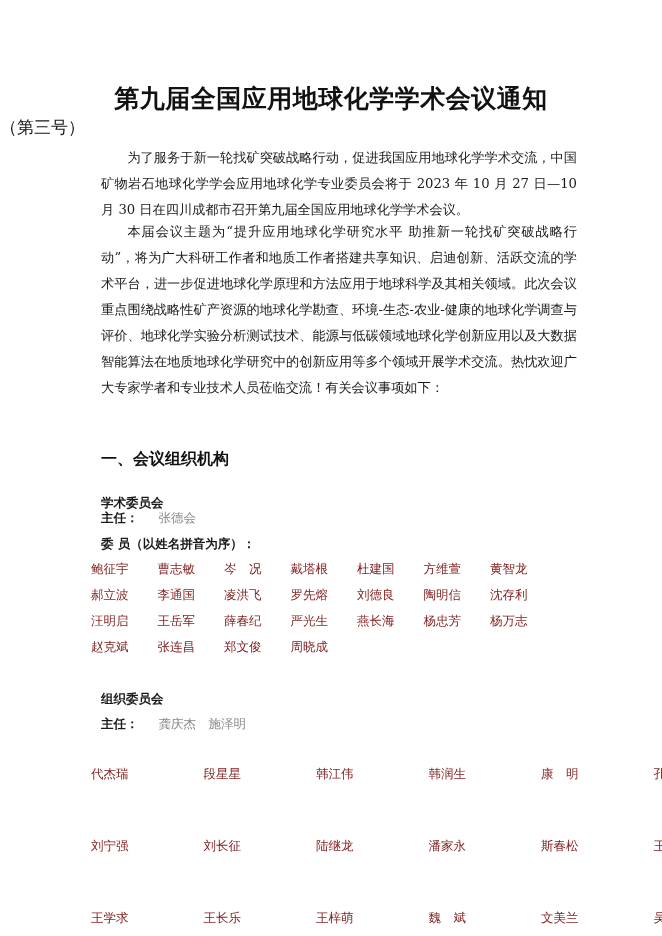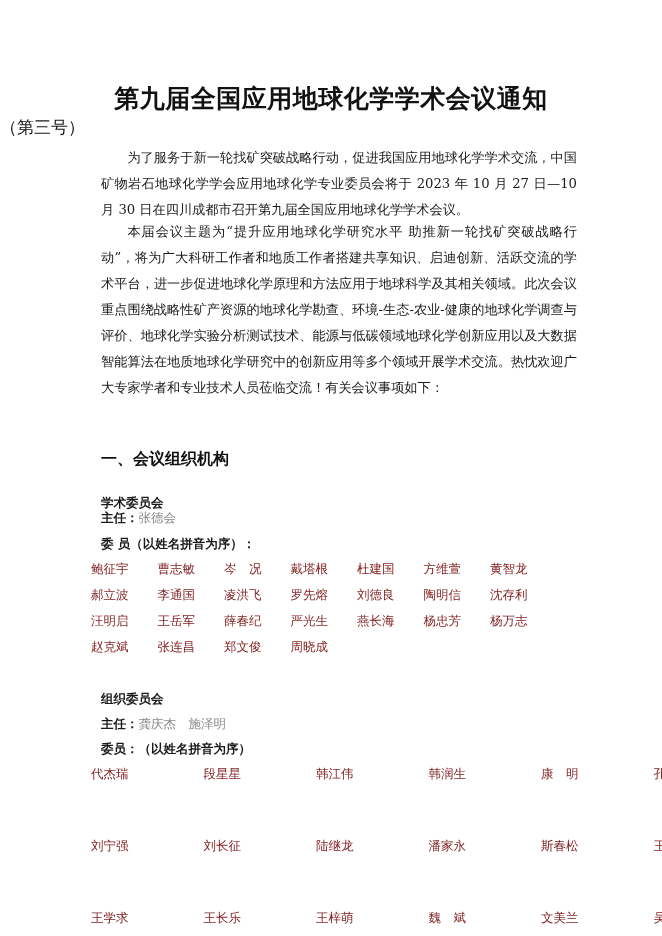--- a/index.html
+++ b/index.html
@@ -27,21 +27,21 @@
     .p1 { top: 145px; }
     .p2 { top: 219px; }
     .h1 {
       position: absolute; left: 101px; top: 449px;
       font-family: "DejaVu Sans", "Liberation Sans", sans-serif;
       font-weight: bold; font-size: 16px; color: #111;
     }
     .label {
       position: absolute; left: 101px; font-size: 12.5px; font-weight: bold; color: #1a1a1a;
     }
-    .label .val { font-weight: normal; color: #888888; }
+    .label .val { font-weight: normal; color: #888888; margin-left: 20px; }
     .names {
       position: absolute; left: 91px; width: 470px;
       display: grid; grid-template-columns: repeat(7, 66.5px); row-gap: 0;
       font-size: 12.5px; color: #7f1d1d; line-height: 26px;
     }
     .names span { white-space: pre; }
   </style>
 </head>
 <body>
 
@@ -84,21 +84,20 @@
       <span>赵克斌</span>
       <span>张连昌</span>
       <span>郑文俊</span>
       <span>周晓成</span>
     </div>
 
   <div class="label" style="top:691px;">组织委员会</div>
   <div class="label" style="top:716px;">
     <span>主任：</span><span class="val">龚庆杰　施泽明</span>
   </div>
-  <div class="label" style="top:741px;">委员：（以姓名拼音为序）</div>
   <div class="names" id="org-names" style="top:761px;gap:46px;">
       <span>代杰瑞</span>
       <span>段星星</span>
       <span>韩江伟</span>
       <span>韩润生</span>
       <span>康　明</span>
       <span>孔凡吉</span>
       <span>李振生</span>
       <span>刘宁强</span>
       <span>刘长征</span>

